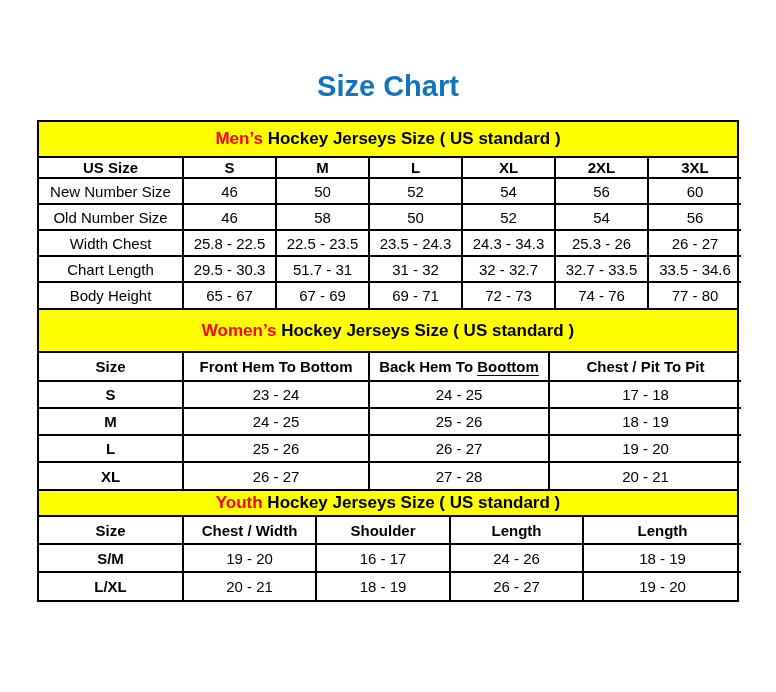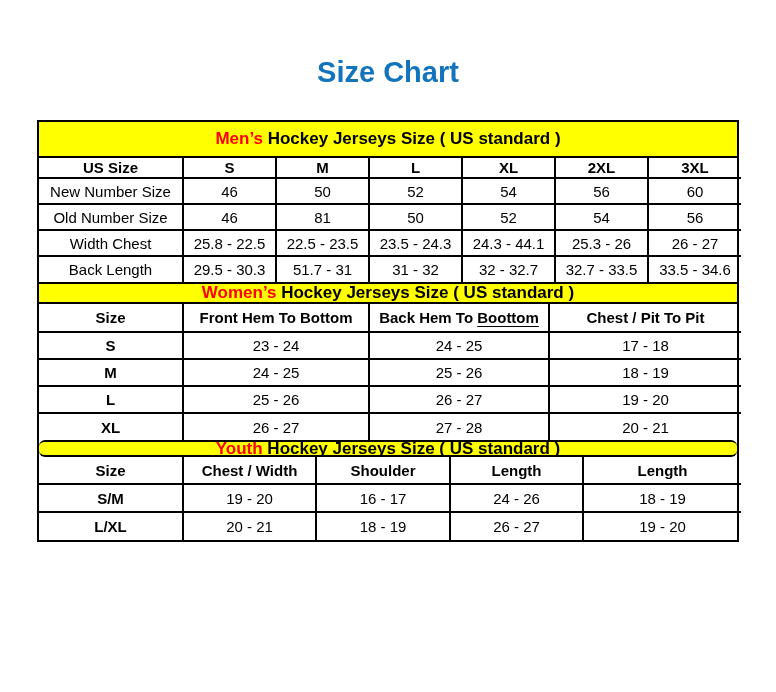--- a/index.html
+++ b/index.html
@@ -8,21 +8,21 @@
     position: relative;
     width: 776px;
     height: 692px;
     background: #ffffff;
     font-family: "Liberation Sans", sans-serif;
     color: #000;
     overflow: hidden;
   }
   .page-title {
     position: absolute;
-    top: 57px;
+    top: 71px;
     left: 0;
     width: 100%;
     text-align: center;
     font-size: 29px;
     line-height: 30px;
     font-weight: 700;
     color: #1274BC;
   }
   .chart-wrap {
     position: absolute;
@@ -37,22 +37,22 @@
     align-items: center;
     justify-content: center;
     background: #FFFF00;
     font-weight: 700;
     font-size: 17px;
     border-bottom: 2px solid #000;
     white-space: pre;
   }
   .banner .hl { color: #FF0000; }
   .banner-mens   { height: 36px; }
-  .banner-womens { height: 22px; border-top: 2px solid #000; }
-  .banner-youth  { height: 17px; border-top: 2px solid #000; border-radius: 6px; }
+  .banner-womens { height: 45px; border-top: 2px solid #000; }
+  .banner-youth  { height: 28px; border-top: 2px solid #000; }
 
   table {
     width: 100%;
     border-collapse: collapse;
     border: hidden;            
     table-layout: fixed;
   }
   th, td {
     border: 2px solid #000;
     text-align: center;
@@ -119,43 +119,52 @@
             <td>46</td>
             <td>50</td>
             <td>52</td>
             <td>54</td>
             <td>56</td>
             <td>60</td>
           </tr>
           <tr>
             <td>Old Number Size</td>
             <td>46</td>
-            <td>81</td>
+            <td>58</td>
             <td>50</td>
             <td>52</td>
             <td>54</td>
             <td>56</td>
           </tr>
           <tr>
             <td>Width Chest</td>
             <td>25.8 - 22.5</td>
             <td>22.5 - 23.5</td>
             <td>23.5 - 24.3</td>
-            <td>24.3 - 44.1</td>
+            <td>24.3 - 34.3</td>
             <td>25.3 - 26</td>
             <td>26 - 27</td>
           </tr>
           <tr>
-            <td>Back Length</td>
+            <td>Chart Length</td>
             <td>29.5 - 30.3</td>
             <td>51.7 - 31</td>
             <td>31 - 32</td>
             <td>32 - 32.7</td>
             <td>32.7 - 33.5</td>
             <td>33.5 - 34.6</td>
+          </tr>
+          <tr>
+            <td>Body Height</td>
+            <td>65 - 67</td>
+            <td>67 - 69</td>
+            <td>69 - 71</td>
+            <td>72 - 73</td>
+            <td>74 - 76</td>
+            <td>77 - 80</td>
           </tr>
         </tbody>
       </table>
     </section>
 
     <section>
       <div class="banner banner-womens"><span class="hl">Women’s</span><span> Hockey Jerseys Size ( US standard )</span></div>
       <table class="womens">
         <colgroup>
           <col style="width:144px">

